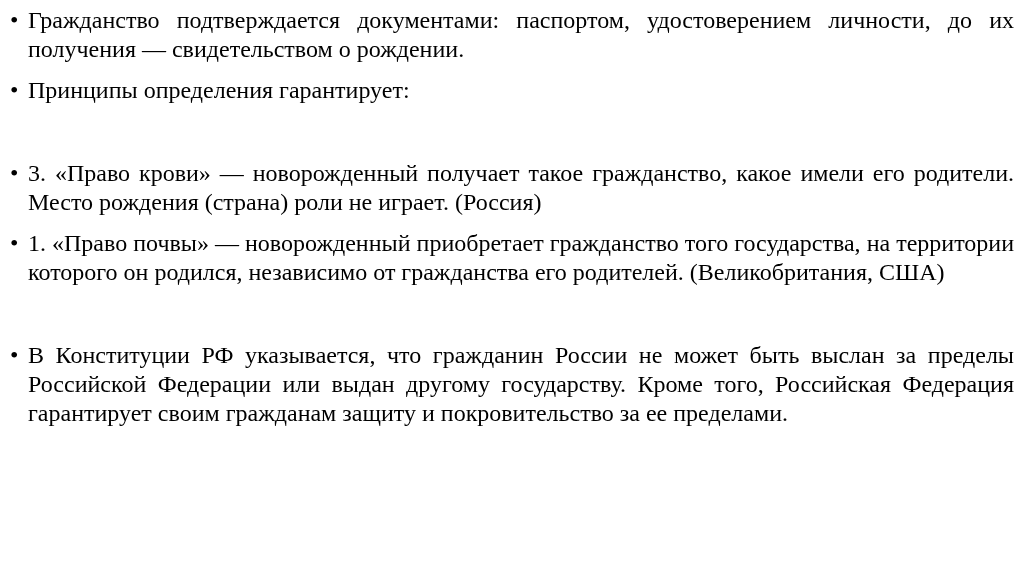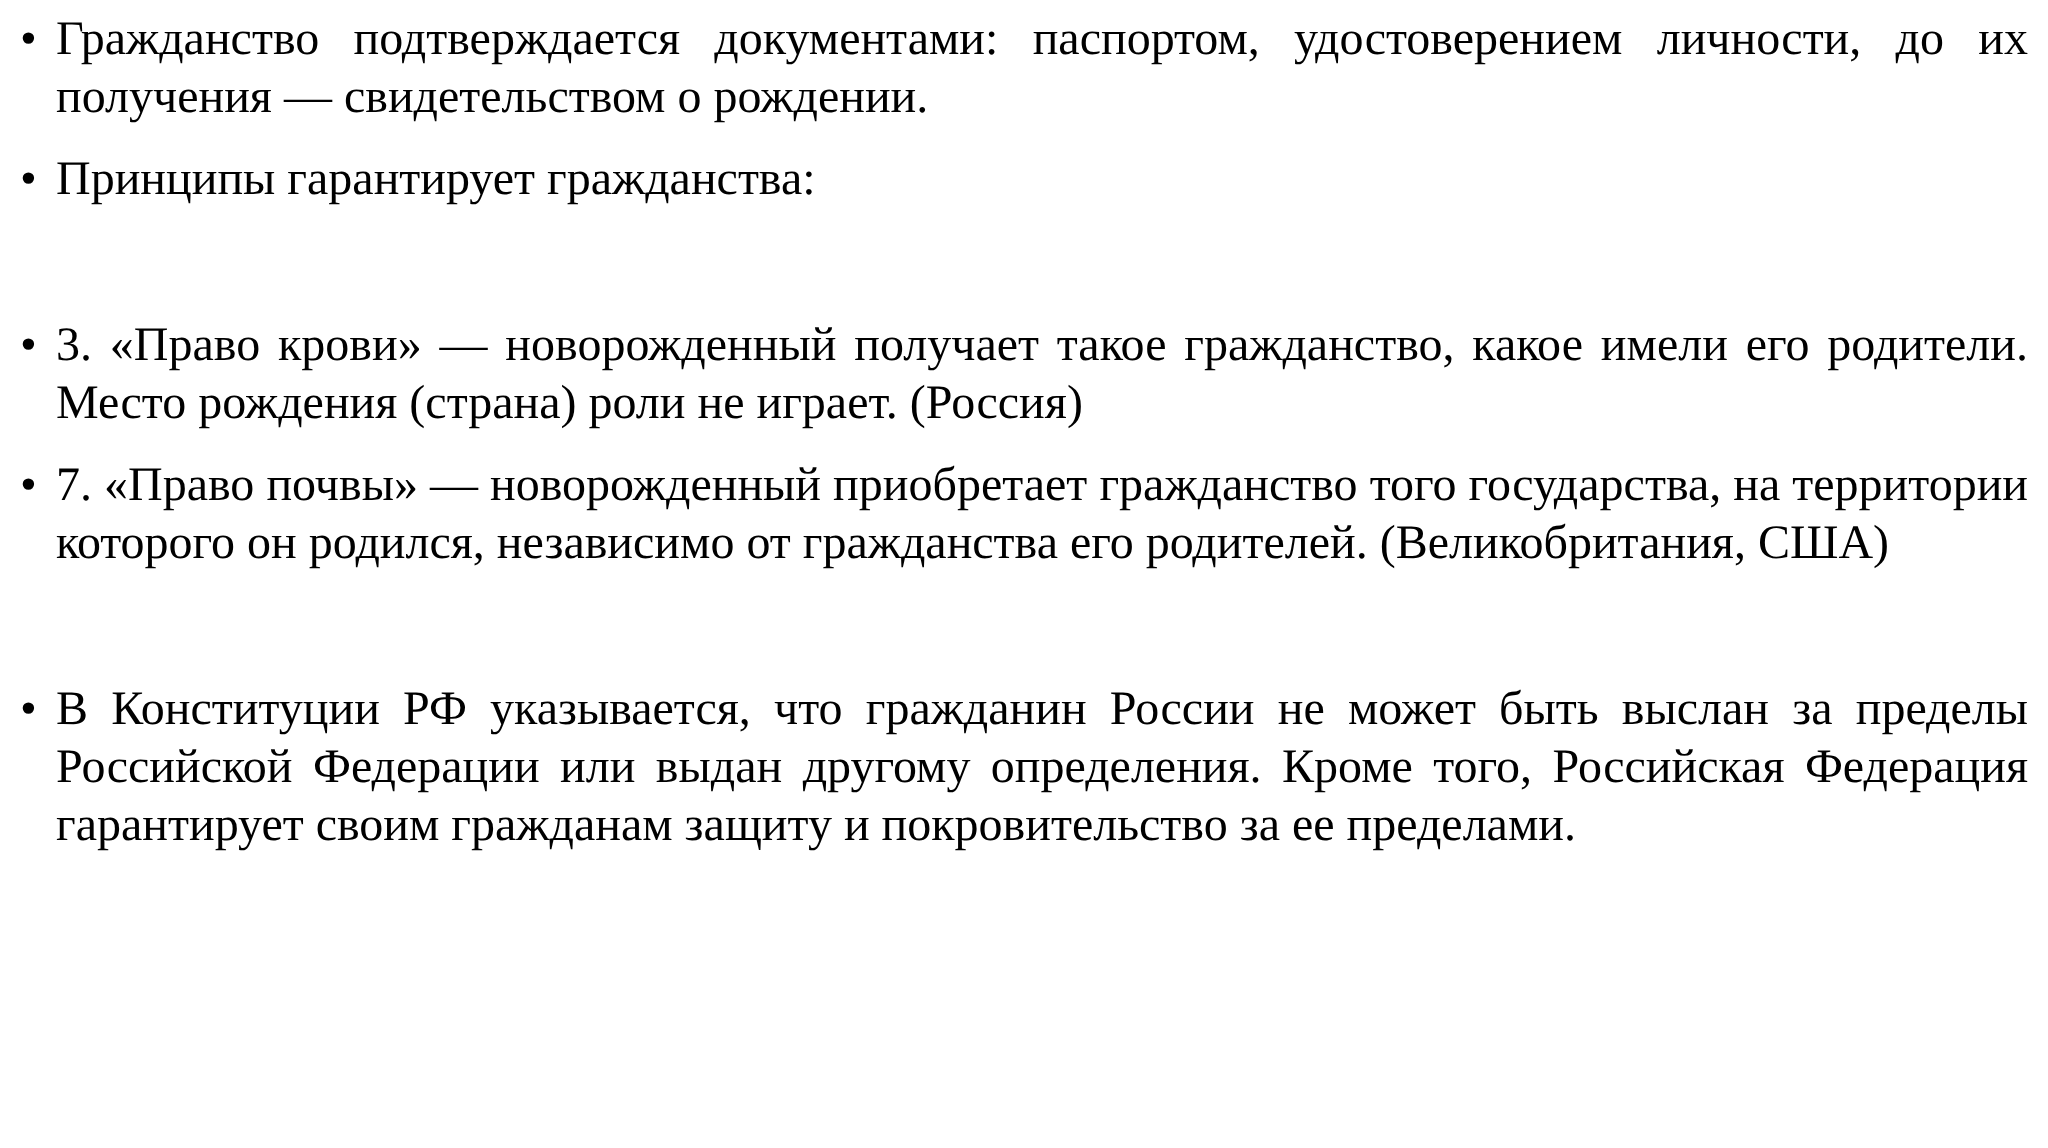--- a/index.html
+++ b/index.html
@@ -47,39 +47,39 @@
 
 <div class="slide">
 
   <div class="slide-group">
     <div class="bullet-item">
       <span class="bullet-marker">•</span>
       <div class="bullet-text">Гражданство подтверждается документами: паспортом, удостоверением личности, до их получения — свидетельством о рождении.</div>
     </div>
     <div class="bullet-item">
       <span class="bullet-marker">•</span>
-      <div class="bullet-text">Принципы гарантирует гражданства:</div>
+      <div class="bullet-text">Принципы определения гарантирует:</div>
     </div>
   </div>
 
   <div class="group-spacer"></div>
 
   <div class="slide-group">
     <div class="bullet-item">
       <span class="bullet-marker">•</span>
       <div class="bullet-text">3. «Право крови» — новорожденный получает такое гражданство, какое имели его родители. Место рождения (страна) роли не играет. (Россия)</div>
     </div>
     <div class="bullet-item">
       <span class="bullet-marker">•</span>
-      <div class="bullet-text">7. «Право почвы» — новорожденный приобретает гражданство того государства, на территории которого он родился, независимо от гражданства его родителей. (Великобритания, США)</div>
+      <div class="bullet-text">1. «Право почвы» — новорожденный приобретает гражданство того государства, на территории которого он родился, независимо от гражданства его родителей. (Великобритания, США)</div>
     </div>
   </div>
 
   <div class="group-spacer"></div>
 
   <div class="slide-group">
     <div class="bullet-item">
       <span class="bullet-marker">•</span>
-      <div class="bullet-text">В Конституции РФ указывается, что гражданин России не может быть выслан за пределы Российской Федерации или выдан другому определения. Кроме того, Российская Федерация гарантирует своим гражданам защиту и покровительство за ее пределами.</div>
+      <div class="bullet-text">В Конституции РФ указывается, что гражданин России не может быть выслан за пределы Российской Федерации или выдан другому государству. Кроме того, Российская Федерация гарантирует своим гражданам защиту и покровительство за ее пределами.</div>
     </div>
   </div>
 
 </div>
 
 </body></html>

